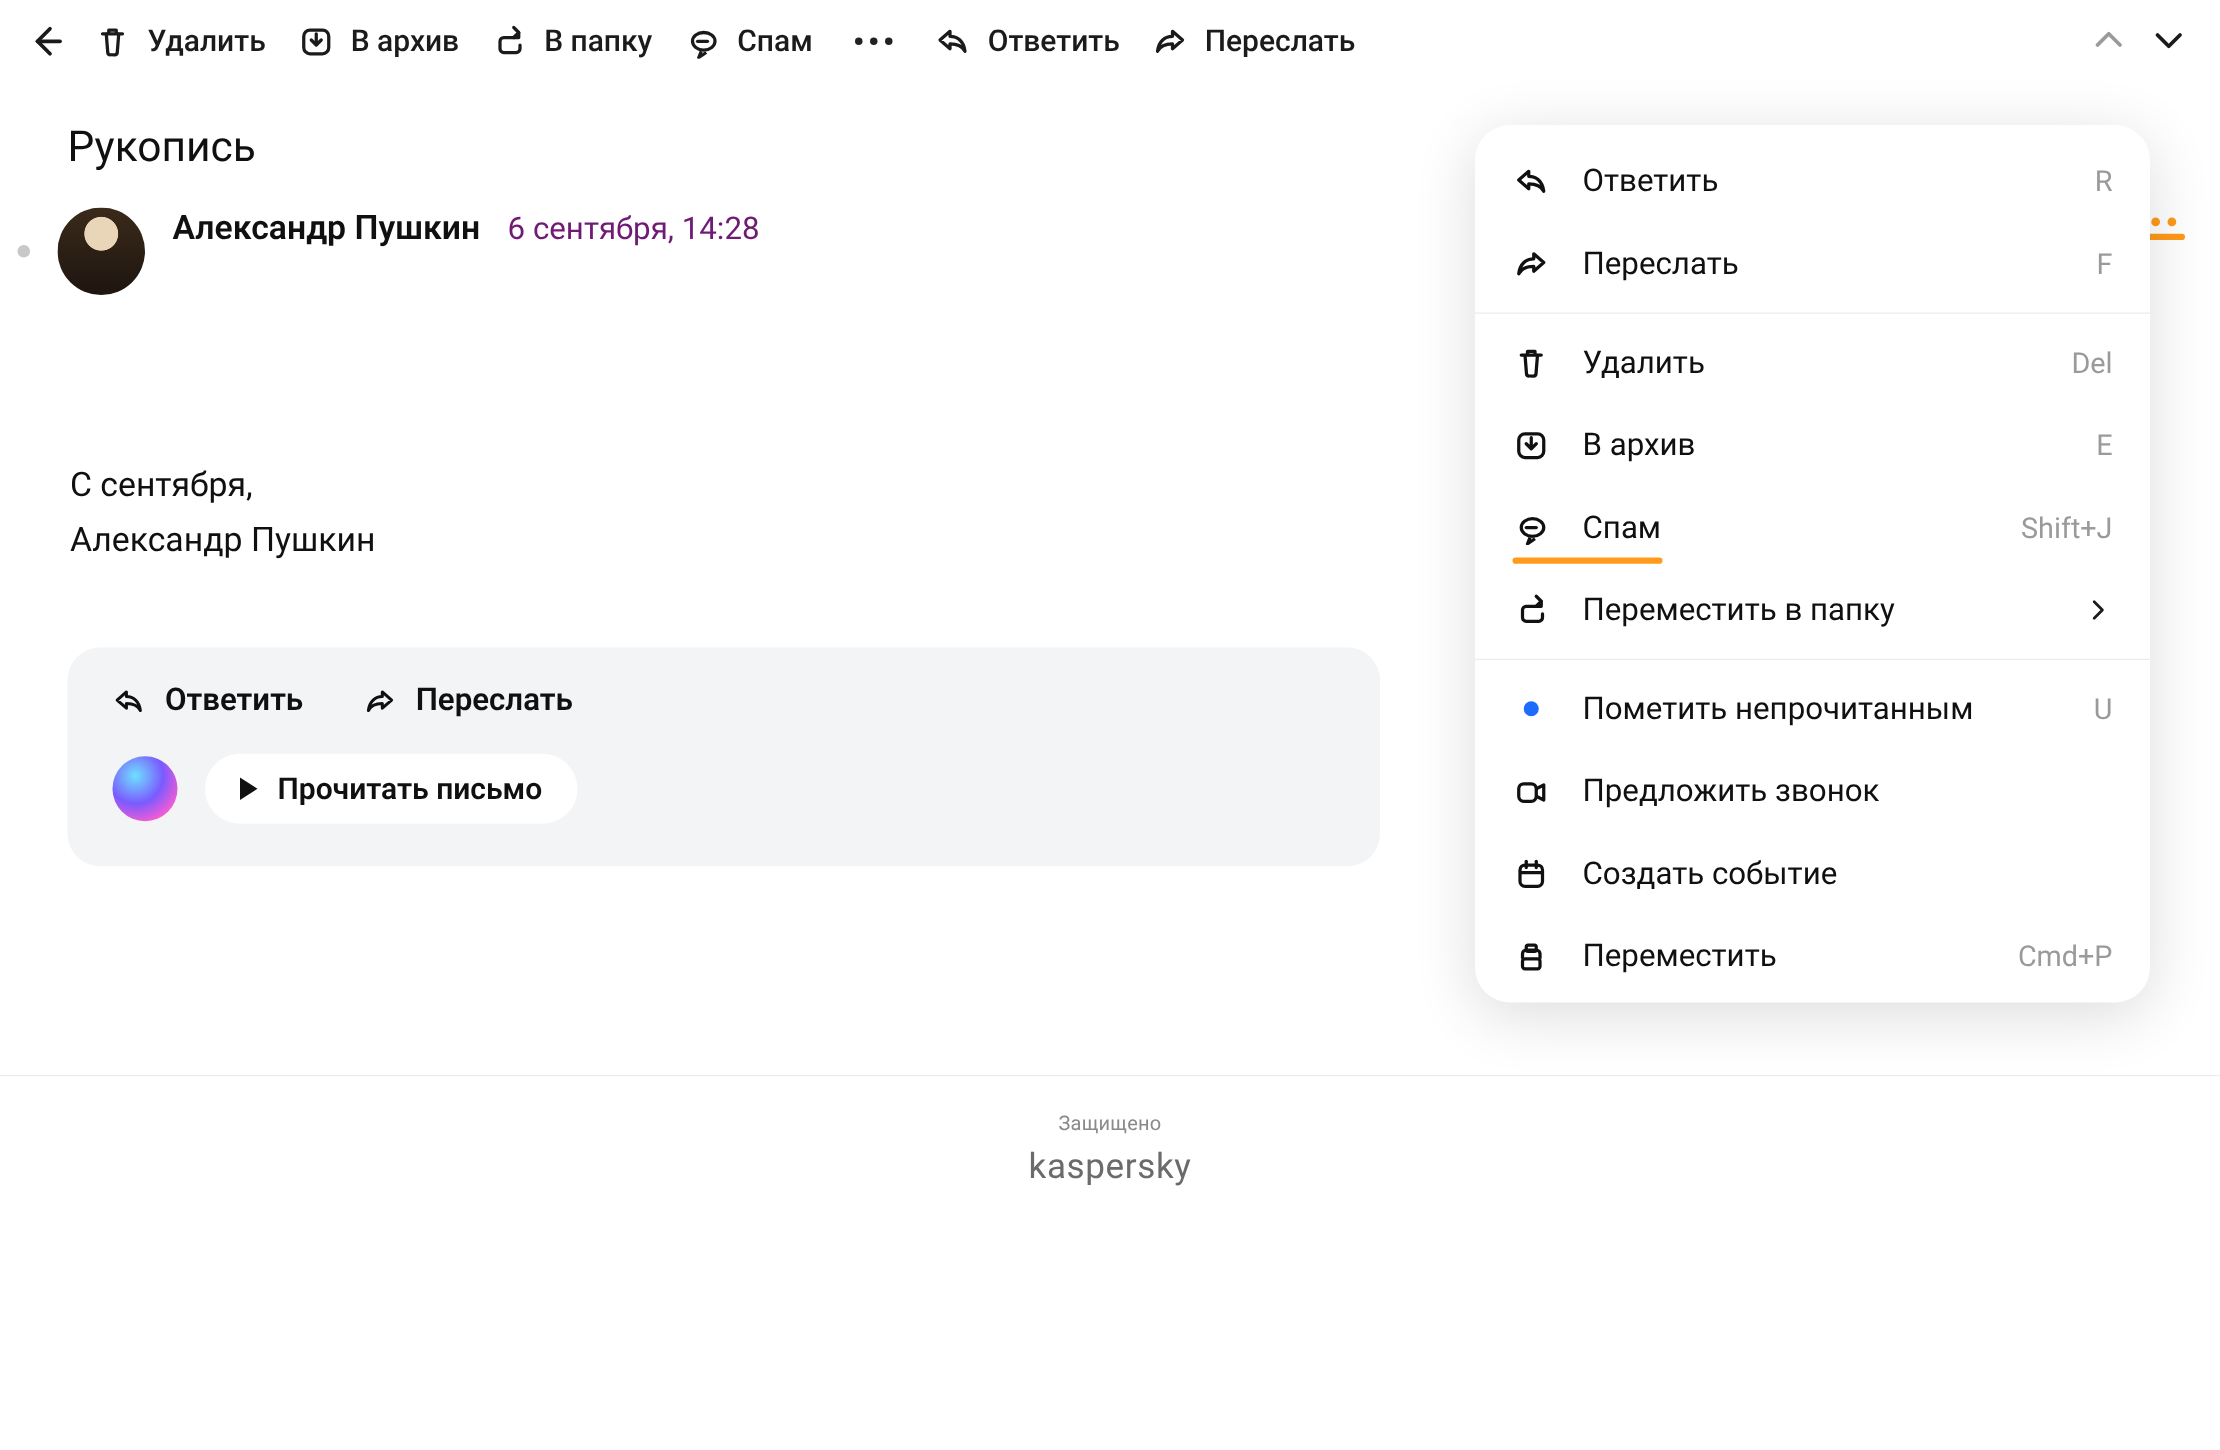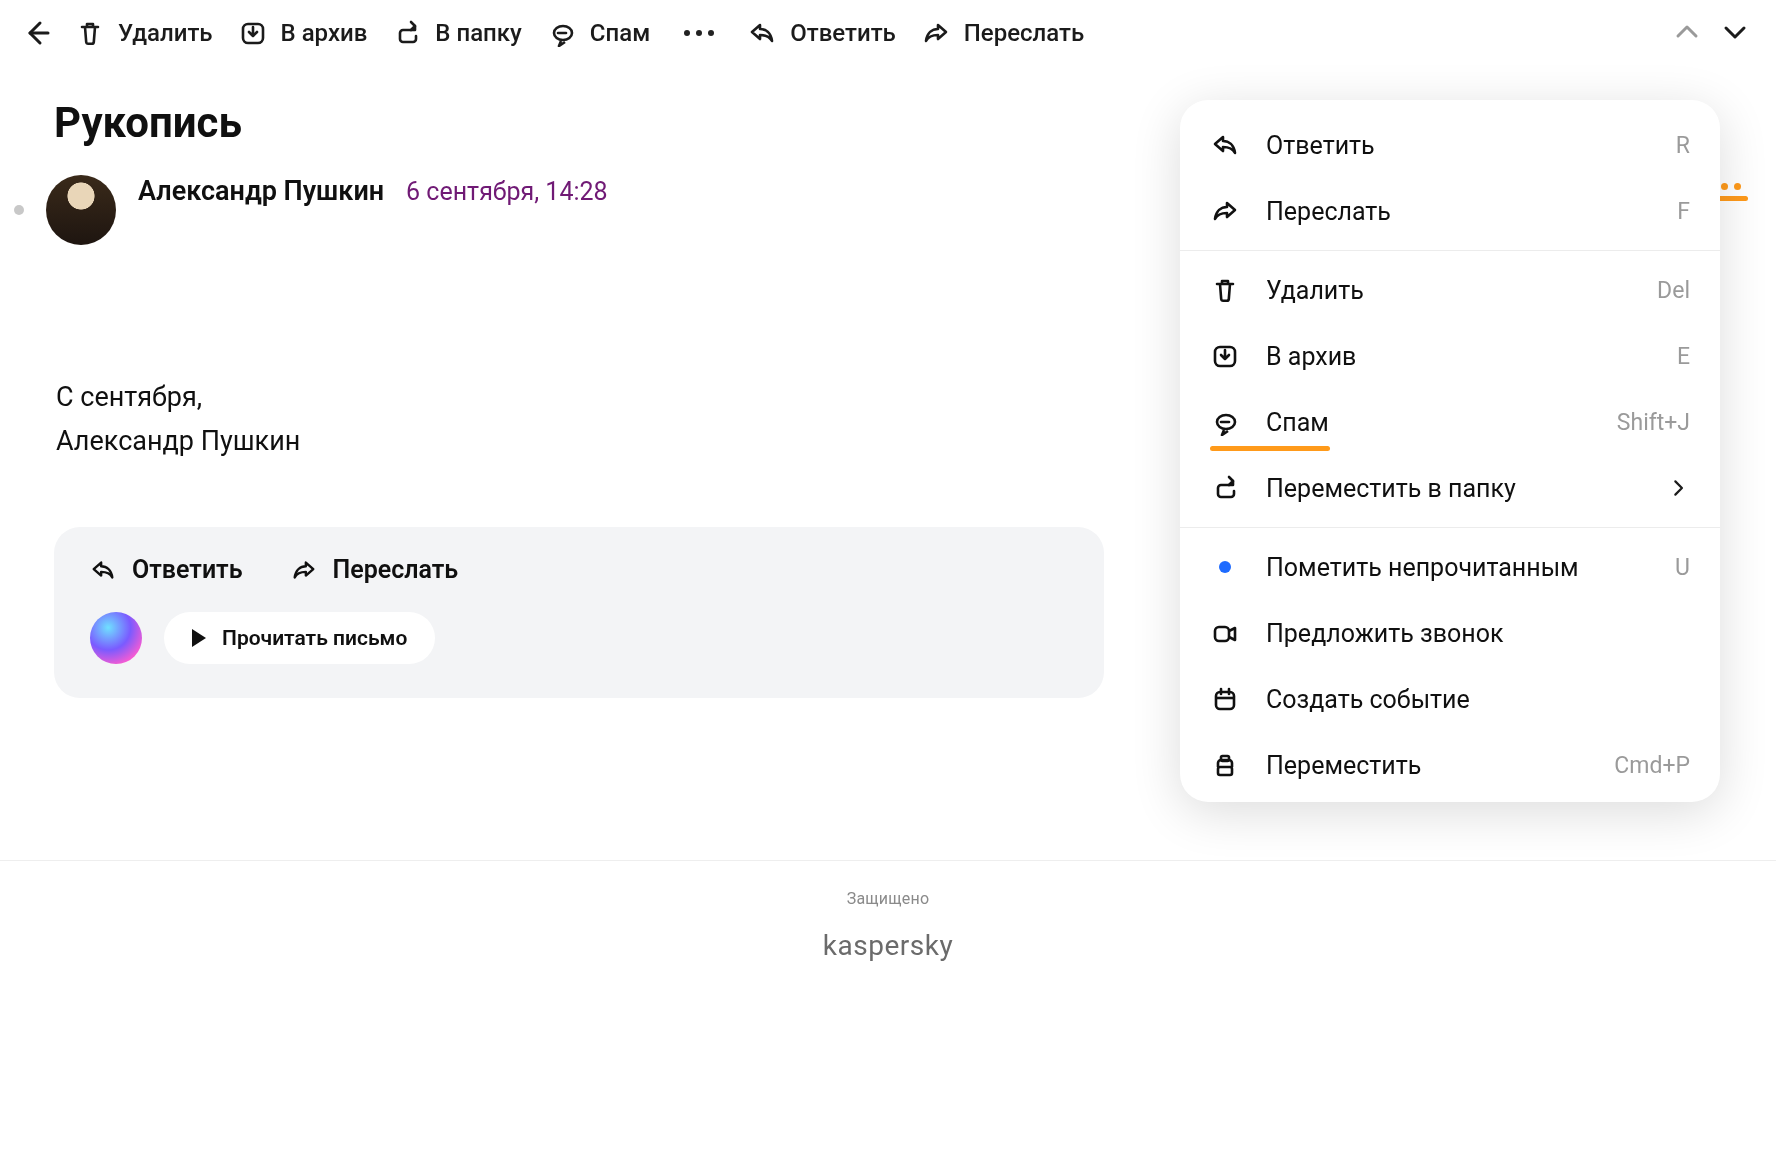--- a/index.html
+++ b/index.html
@@ -10,21 +10,21 @@
   .toolbar { display:flex; align-items:center; gap:26px; padding:18px 26px 18px 22px; }
   .tb-item { display:flex; align-items:center; gap:14px; font-size:24px; font-weight:500; color:#1b1b1b; cursor:pointer; }
   .tb-item .ic { width:28px; height:28px; color:#1b1b1b; }
   .tb-group-right { margin-left:auto; display:flex; align-items:center; gap:18px; }
   .chev { width:30px; height:30px; color:#9a9a9a; display:flex; align-items:center; justify-content:center; cursor:pointer;}
   .chev.dark svg { color:#1b1b1b; }
   .dots3 { display:flex; gap:6px; padding:0 8px; cursor:pointer;}
   .dots3 span { width:6px; height:6px; border-radius:50%; background:#222; }
 
   
-  .subject { font-size:42px; font-weight:700; padding:32px 0 28px 54px; }
+  .subject { font-size:34px; font-weight:400; padding:32px 0 28px 54px; }
 
   
   .msg-row { display:flex; align-items:flex-start; padding-left:14px; }
   .unread-dot { width:10px; height:10px; border-radius:50%; background:#c8c8c8; margin-top:30px; margin-right:22px; }
   .avatar { width:70px; height:70px; border-radius:50%; background: radial-gradient(circle at 50% 30%, #e9d6b8 0 22%, transparent 23%), linear-gradient(#3a2a1a,#1e1510); }
   .msg-meta { margin-left:22px; display:flex; flex-direction:column; gap:10px; }
   .sender-line { display:flex; align-items:baseline; gap:22px; }
   .sender-name { font-size:27px; font-weight:600; }
   .sent-date { font-size:25px; color:#701a75; }
   .to-line { font-size:25px; color:#9a9a9a; }
@@ -35,27 +35,27 @@
 
   
   .body-text { padding:130px 0 0 56px; font-size:27px; line-height:44px; }
 
   
   .action-card { margin:64px 0 0 54px; width:1050px; background:#f3f4f6; border-radius:26px; padding:28px 36px 34px 36px; }
   .ac-row1 { display:flex; gap:48px; }
   .ac-btn   { display:flex; align-items:center; gap:16px; font-size:25px; font-weight:600; cursor:pointer;}
   .ac-row2 { display:flex; align-items:center; gap:22px; margin-top:28px; }
   .orb { width:52px; height:52px; border-radius:50%; background: radial-gradient(circle at 35% 30%, #6fe0ff 0%, #7a5bff 45%, #ff5bd0 80%); }
-  .read-btn { display:flex; align-items:center; gap:16px; background:#fff; border-radius:40px; padding:14px 28px; font-size:21px; font-weight:600; cursor:pointer;}
+  .read-btn { display:flex; align-items:center; gap:16px; background:#fff; border-radius:40px; padding:14px 28px; font-size:24px; font-weight:600; cursor:pointer;}
   .play-tri { width:0;height:0;border-style:solid;border-width:9px 0 9px 14px;border-color:transparent transparent transparent #111; }
 
   
   .footer { position:absolute; left:0; top:860px; width:100%; border-top:1px solid #eee; text-align:center; padding-top:28px; color:#8a8a8a; }
   .footer .small { font-size:16px; letter-spacing:0.2px; }
-  .footer .brand { font-size:28px; font-weight:400; letter-spacing:0.5px; color:#6b6b6b; margin-top:21px;}
+  .footer .brand { font-size:28px; font-weight:400; letter-spacing:0.5px; color:#6b6b6b; margin-top:8px;}
 
   
   .menu { position:absolute; top:100px; right:56px; width:540px; background:#fff; border-radius:28px; box-shadow:0 10px 50px rgba(0,0,0,0.14); padding:12px 0 4px 0; overflow:hidden; }
   .menu-item { display:flex; align-items:center; padding:18px 30px 18px 30px; font-size:25px; cursor:pointer; position:relative;}
   .menu-item .mic { width:30px; height:30px; margin-right:26px; color:#111; display:flex; align-items:center; justify-content:center; }
   .menu-item .short { margin-left:auto; color:#9a9a9a; font-size:23px; }
   .menu-sep { height:1px; background:#ececec; margin:6px 0; }
   .spam-underline { position:absolute; left:30px; bottom:4px; width:120px; height:5px; background:#ff9a1a; border-radius:3px; }
   .blue-dot { width:12px; height:12px; border-radius:50%; background:#1e6bff; }
   .flag-ic  { width:18px; height:24px; background:#ff3b30; border-radius:3px 3px 6px 6px; }

